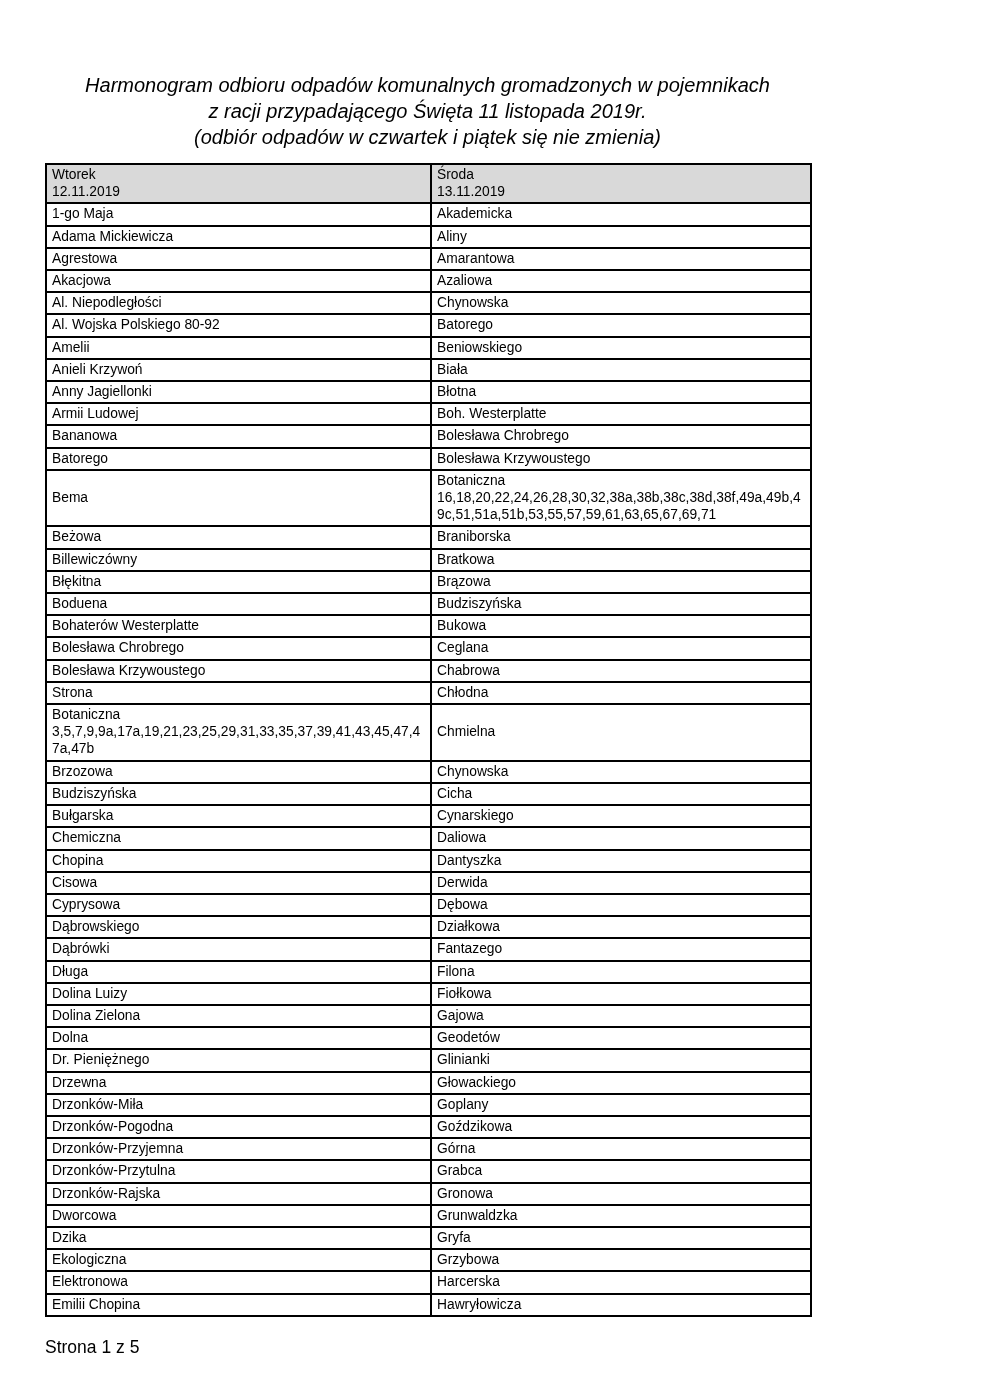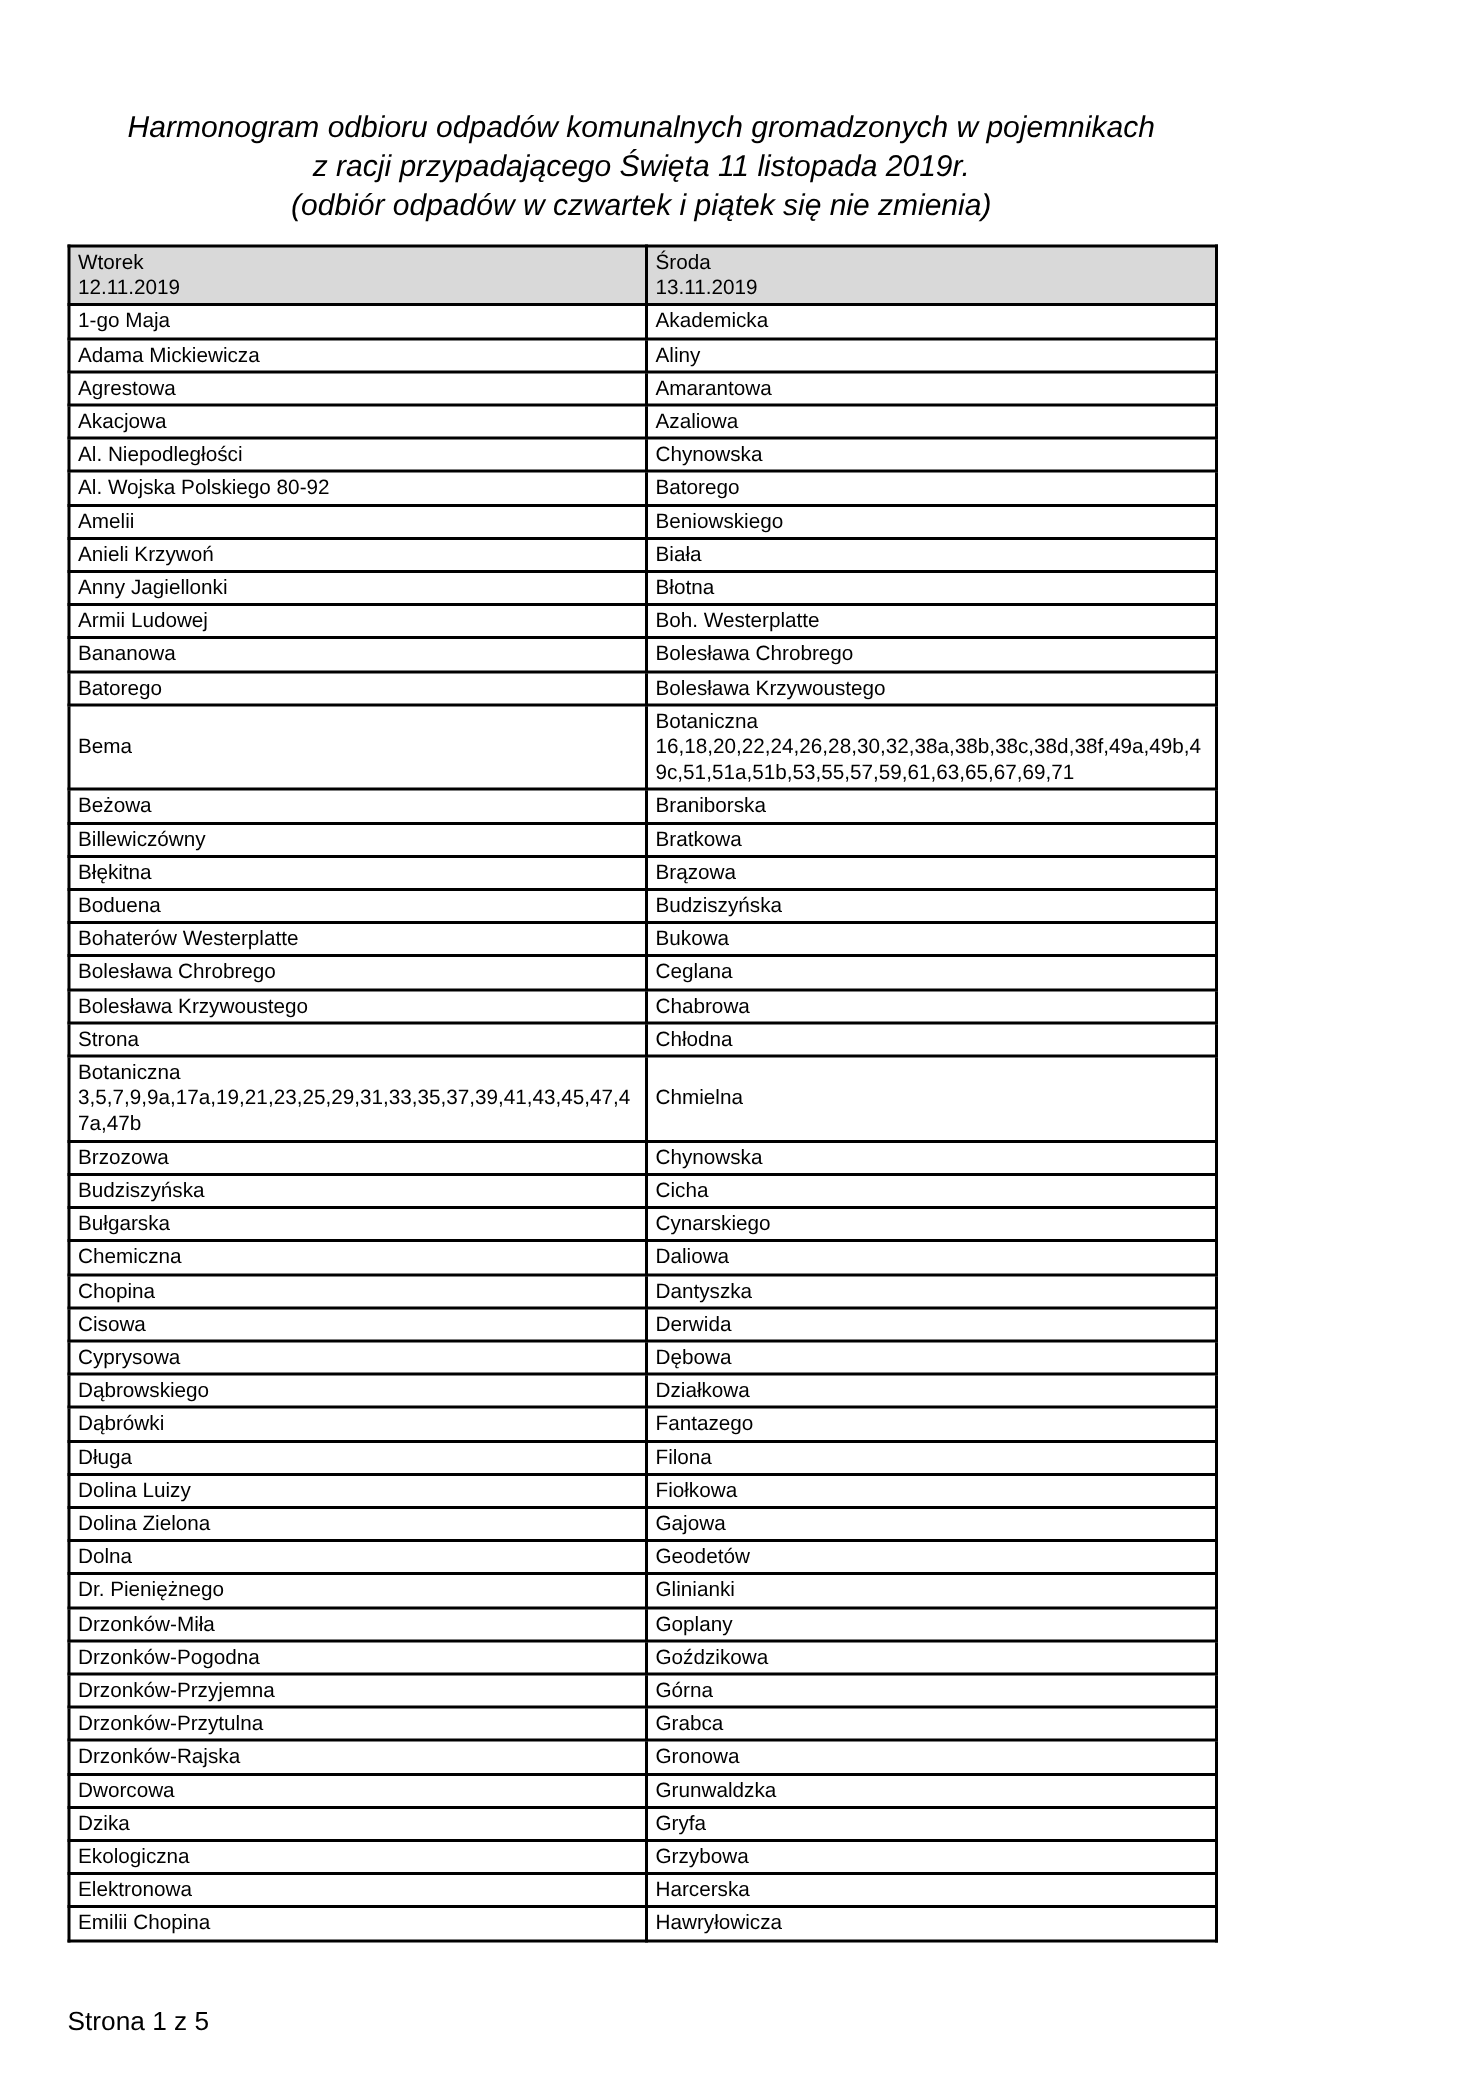--- a/index.html
+++ b/index.html
@@ -235,20 +235,24 @@
       </tr>
       <tr>
         <td>Dolna</td>
         <td>Geodetów</td>
       </tr>
       <tr>
         <td>Dr. Pieniężnego</td>
         <td>Glinianki</td>
       </tr>
       <tr>
+        <td>Drzewna</td>
+        <td>Głowackiego</td>
+      </tr>
+      <tr>
         <td>Drzonków-Miła</td>
         <td>Goplany</td>
       </tr>
       <tr>
         <td>Drzonków-Pogodna</td>
         <td>Goździkowa</td>
       </tr>
       <tr>
         <td>Drzonków-Przyjemna</td>
         <td>Górna</td>

